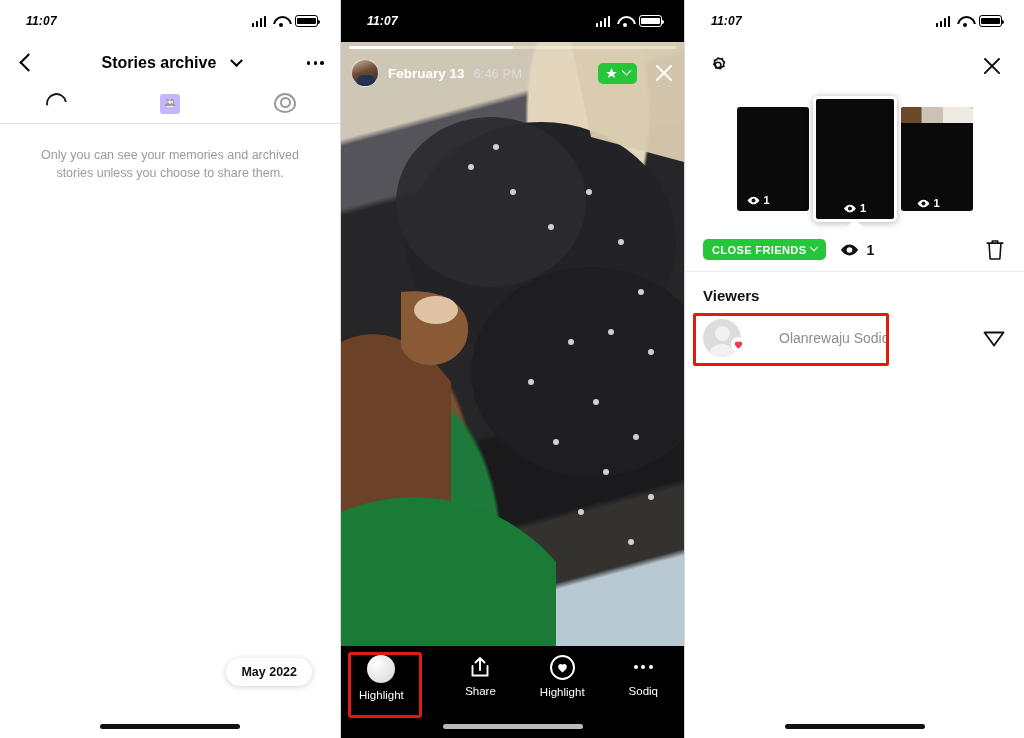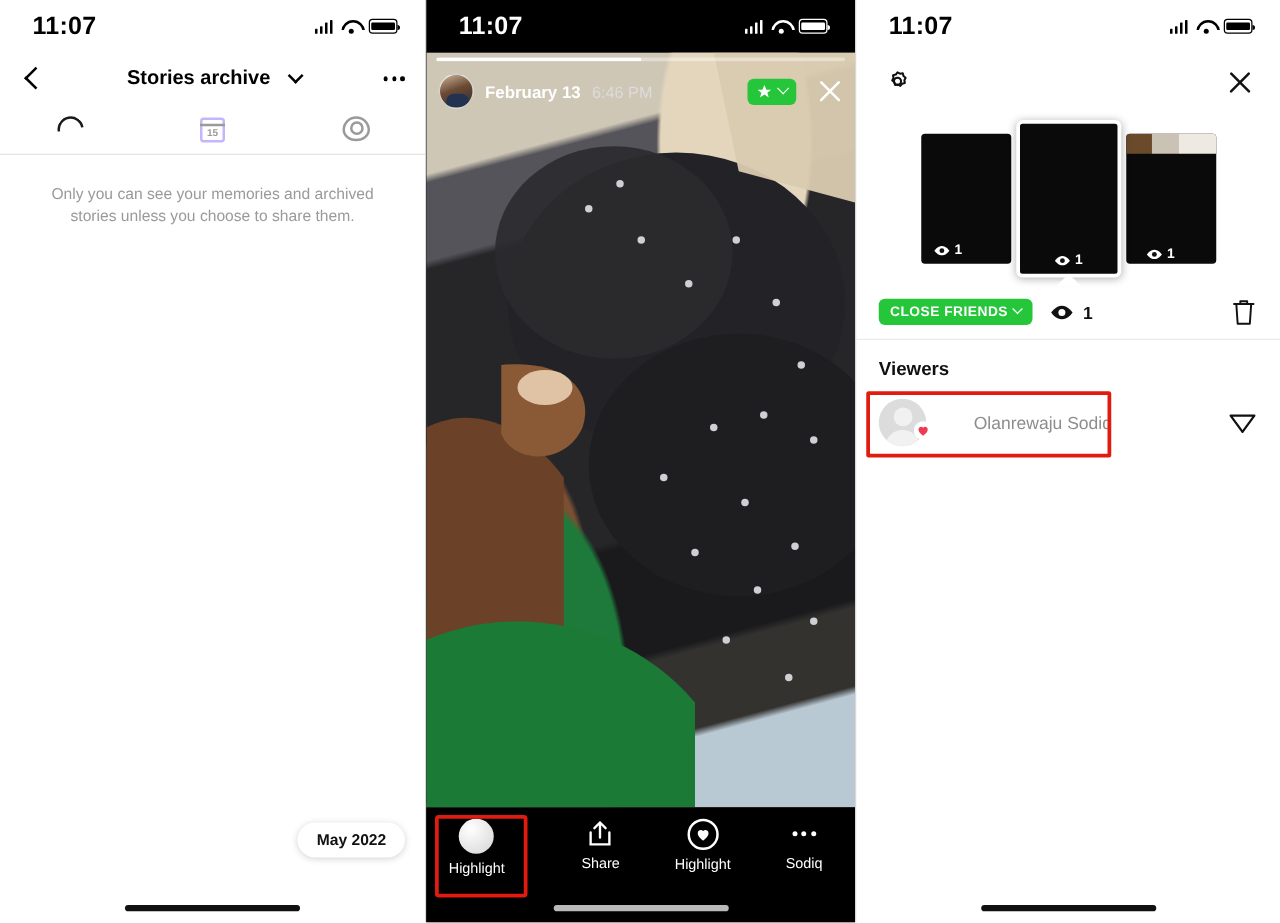--- a/index.html
+++ b/index.html
@@ -10,21 +10,21 @@
 
   
   .panel { position:relative; height:738px; overflow:hidden; }
   .panel.left  { width:341px; background:#fff; border-right:1px solid #d8d8d8; }
   .panel.mid   { width:343px; background:#000; }
   .panel.right { width:340px; background:#fff; border-left:1px solid #d8d8d8; }
 
   
   .statusbar { height:42px; display:flex; align-items:center;
     justify-content:space-between; padding:0 22px 0 26px; position:relative; z-index:30; }
-  .statusbar .time { font-size:20px; font-weight:bold; letter-spacing:.2px; }
+  .statusbar .time { font-size:12px; font-weight:bold; letter-spacing:.2px;font-style:italic; }
   .status-icons { display:flex; align-items:center; gap:7px; }
   .sig { display:flex; align-items:flex-end; gap:1.5px; height:11px; }
   .sig i { width:2.5px; background:currentColor; display:block; border-radius:.5px; }
   .sig i:nth-child(1){height:4px;} .sig i:nth-child(2){height:6px;}
   .sig i:nth-child(3){height:8.5px;} .sig i:nth-child(4){height:11px;}
   .wifi { width:15px; height:11px; position:relative; }
   .wifi::before{ content:""; position:absolute; left:0; top:0; width:15px; height:15px;
     border:2.5px solid currentColor; border-radius:50%;
     clip-path:polygon(0 0,100% 0,100% 45%,0 45%); }
   .wifi::after{ content:""; position:absolute; left:5.6px; top:7.4px; width:4px; height:4px;
@@ -45,21 +45,21 @@
   .arch-title { display:flex; align-items:center; gap:16px; font-size:16px; font-weight:bold; }
   .chev-down { width:9px; height:9px; border-right:2px solid currentColor;
     border-bottom:2px solid currentColor; transform:rotate(45deg) translate(-2px,-2px); }
   .dots3 { display:flex; gap:3.2px; }
   .dots3 i { width:3.6px; height:3.6px; border-radius:50%; background:currentColor; display:block; }
 
   .arch-tabs { height:40px; display:flex; align-items:center; border-bottom:1px solid #e4e4e4; }
   .arch-tab { flex:1; display:flex; align-items:center; justify-content:center; cursor:pointer; }
   .ico-stories { width:21px; height:21px; border-radius:50%; border:2.3px solid #1a1a1a;
     border-right-color:transparent; border-bottom-color:transparent; transform:rotate(35deg); }
-  .ico-cal { width:20px; height:20px; border:2px solid #c4b5fd; border-radius:3px;
+  .ico-cal { width:20px; height:20px; border:7px solid #c4b5fd; border-radius:3px;
     position:relative; display:flex; align-items:flex-end; justify-content:center; }
   .ico-cal::before{ content:""; position:absolute; left:-2px; right:-2px; top:3px;
     border-top:2px solid #9a9a9a; }
   .ico-cal span{ font-size:8px; font-weight:bold; color:#9a9a9a; line-height:11px; }
   .ico-pin { width:20px; height:22px; position:relative; }
   .ico-pin::before{ content:""; position:absolute; left:1px; top:0; width:18px; height:16px;
     border:2px solid #9a9a9a; border-radius:50% 50% 50% 50%/55% 55% 45% 45%; }
   .ico-pin::after{ content:""; position:absolute; left:6.5px; top:4px; width:7px; height:7px;
     border:2px solid #9a9a9a; border-radius:50%; }
 
@@ -68,21 +68,21 @@
   .cell { position:relative; height:152px; overflow:hidden; background:#000; }
   .cell .ph { position:absolute; inset:0; }
   .datechip { position:absolute; left:8px; top:10px; width:36px; height:40px;
     background:#fff; border-radius:9px; display:flex; flex-direction:column;
     align-items:center; justify-content:center; line-height:1; }
   .datechip .d { font-size:14px; font-weight:bold; color:#111; }
   .datechip .m { font-size:9px; color:#333; margin-top:2px; }
 
   .arch-note { padding:22px 38px 0; text-align:center; font-size:12.5px;
     color:#9a9a9a; line-height:1.45; }
-  .monthpill { position:absolute; right:16px; bottom:52px; background:#fff;
+  .monthpill { position:absolute; right:28px; bottom:52px; background:#fff;
     border-radius:16px; padding:7px 15px; font-size:12.5px; font-weight:bold; color:#111;
     box-shadow:0 1px 6px rgba(0,0,0,.18); }
 
   .home-ind { position:absolute; left:50%; transform:translateX(-50%); bottom:9px;
     width:140px; height:5px; border-radius:3px; }
   .home-ind.dark{ background:#111; } .home-ind.light{ background:#b9b9b9; }
 
   
   .story-media { position:absolute; inset:42px 0 92px 0; overflow:hidden; background:#2b2b2b; }
   .progress-row { position:absolute; top:46px; left:8px; right:8px; height:3px;

